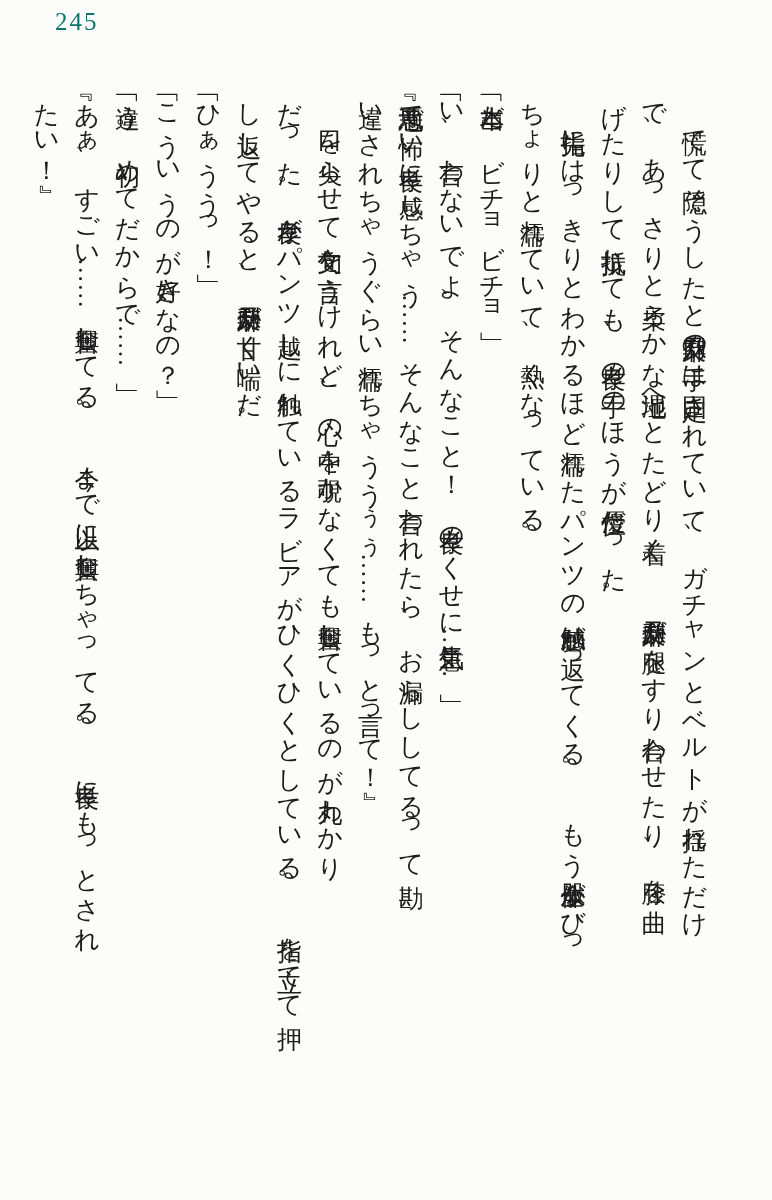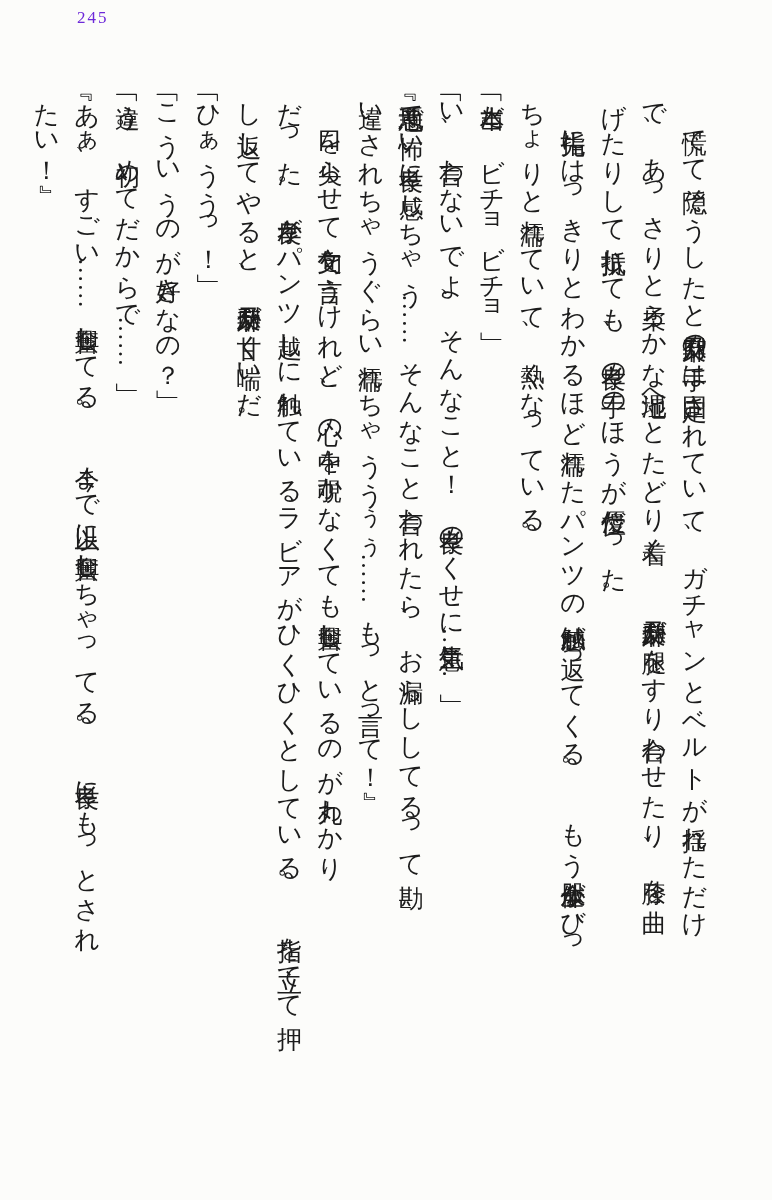--- a/index.html
+++ b/index.html
@@ -15,24 +15,23 @@
     width:772px;
     height:1200px;
     background:#fcfcfa;
     font-family:"Liberation Serif","DejaVu Serif",serif;
     color:#1c1c1c;
   }
   .page-number{
     position:absolute;
     top:8px;
     left:55px;
-    font-size:17px;
+    font-size:25px;
     letter-spacing:2px;
-    color:#6d28d9;
-    margin-left:22px;
+    color:#0f766e;
   }
   .text-block{
     position:absolute;
     top:86px;
     right:58px;
     height:1020px;
     writing-mode:vertical-rl;
     text-orientation:mixed;
     font-size:25px;
     line-height:40.5px;

